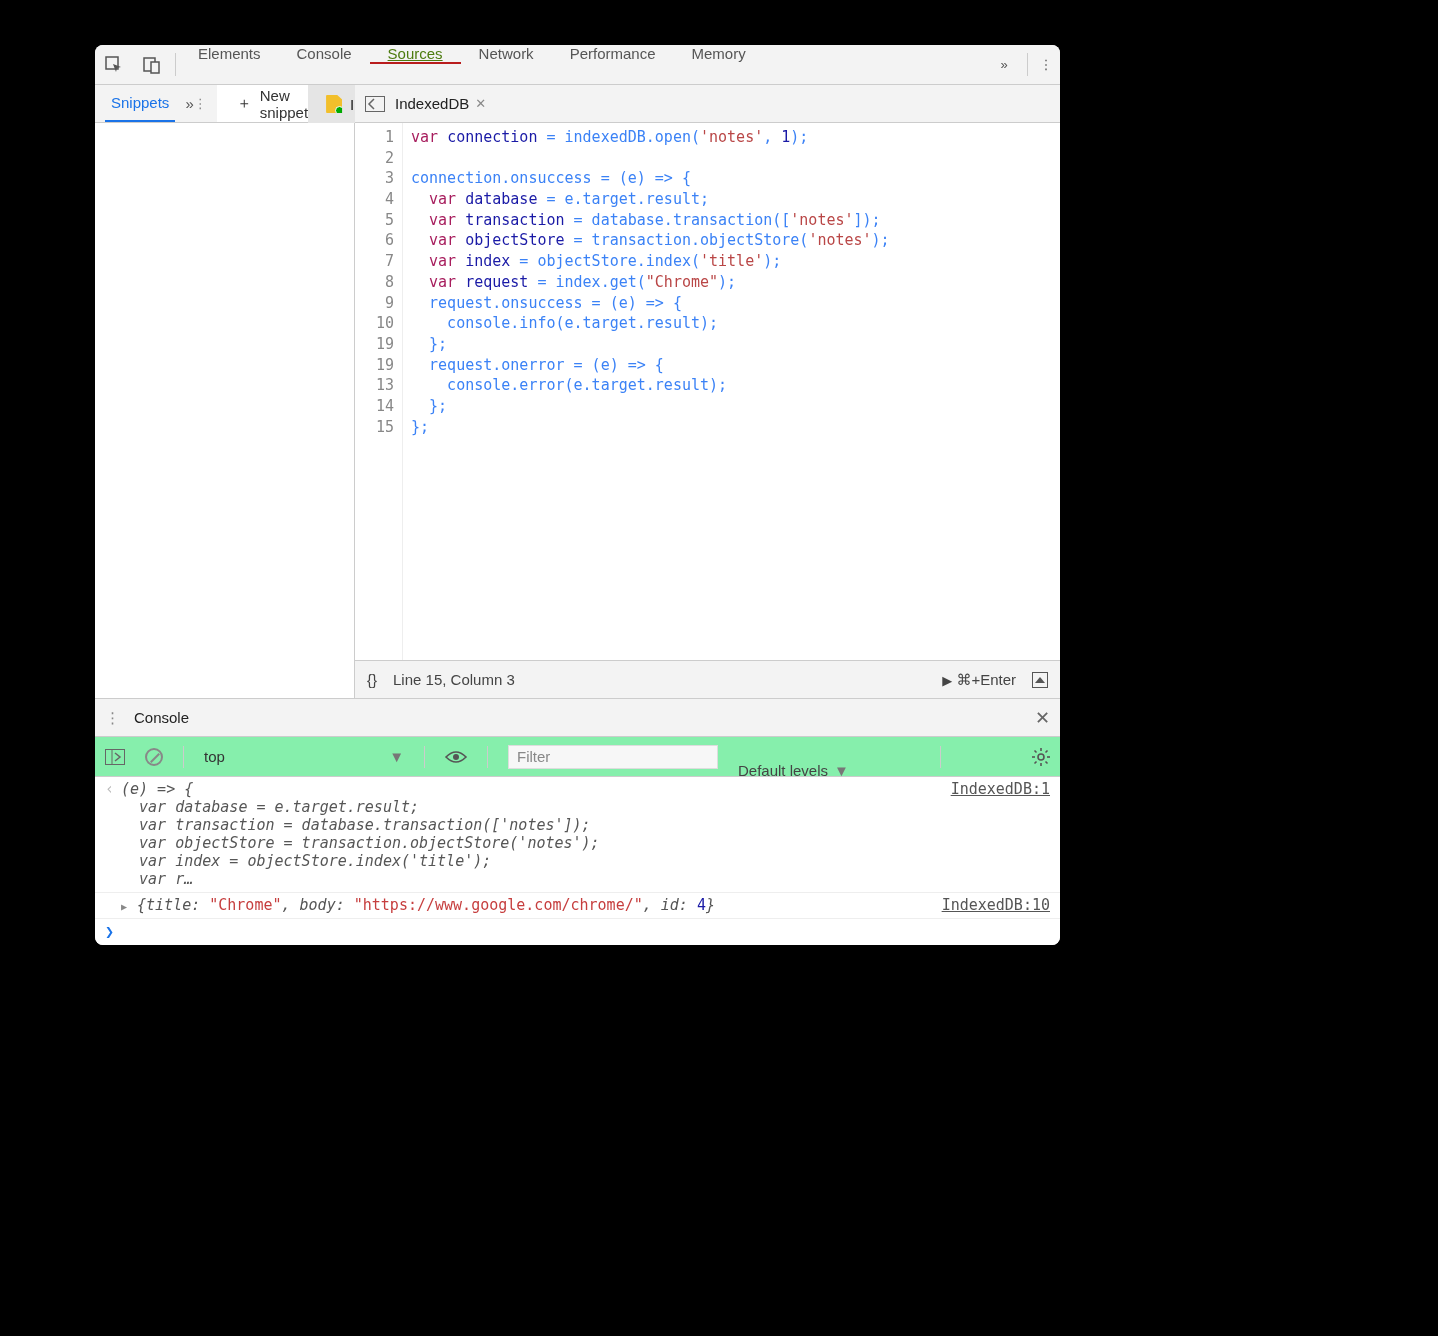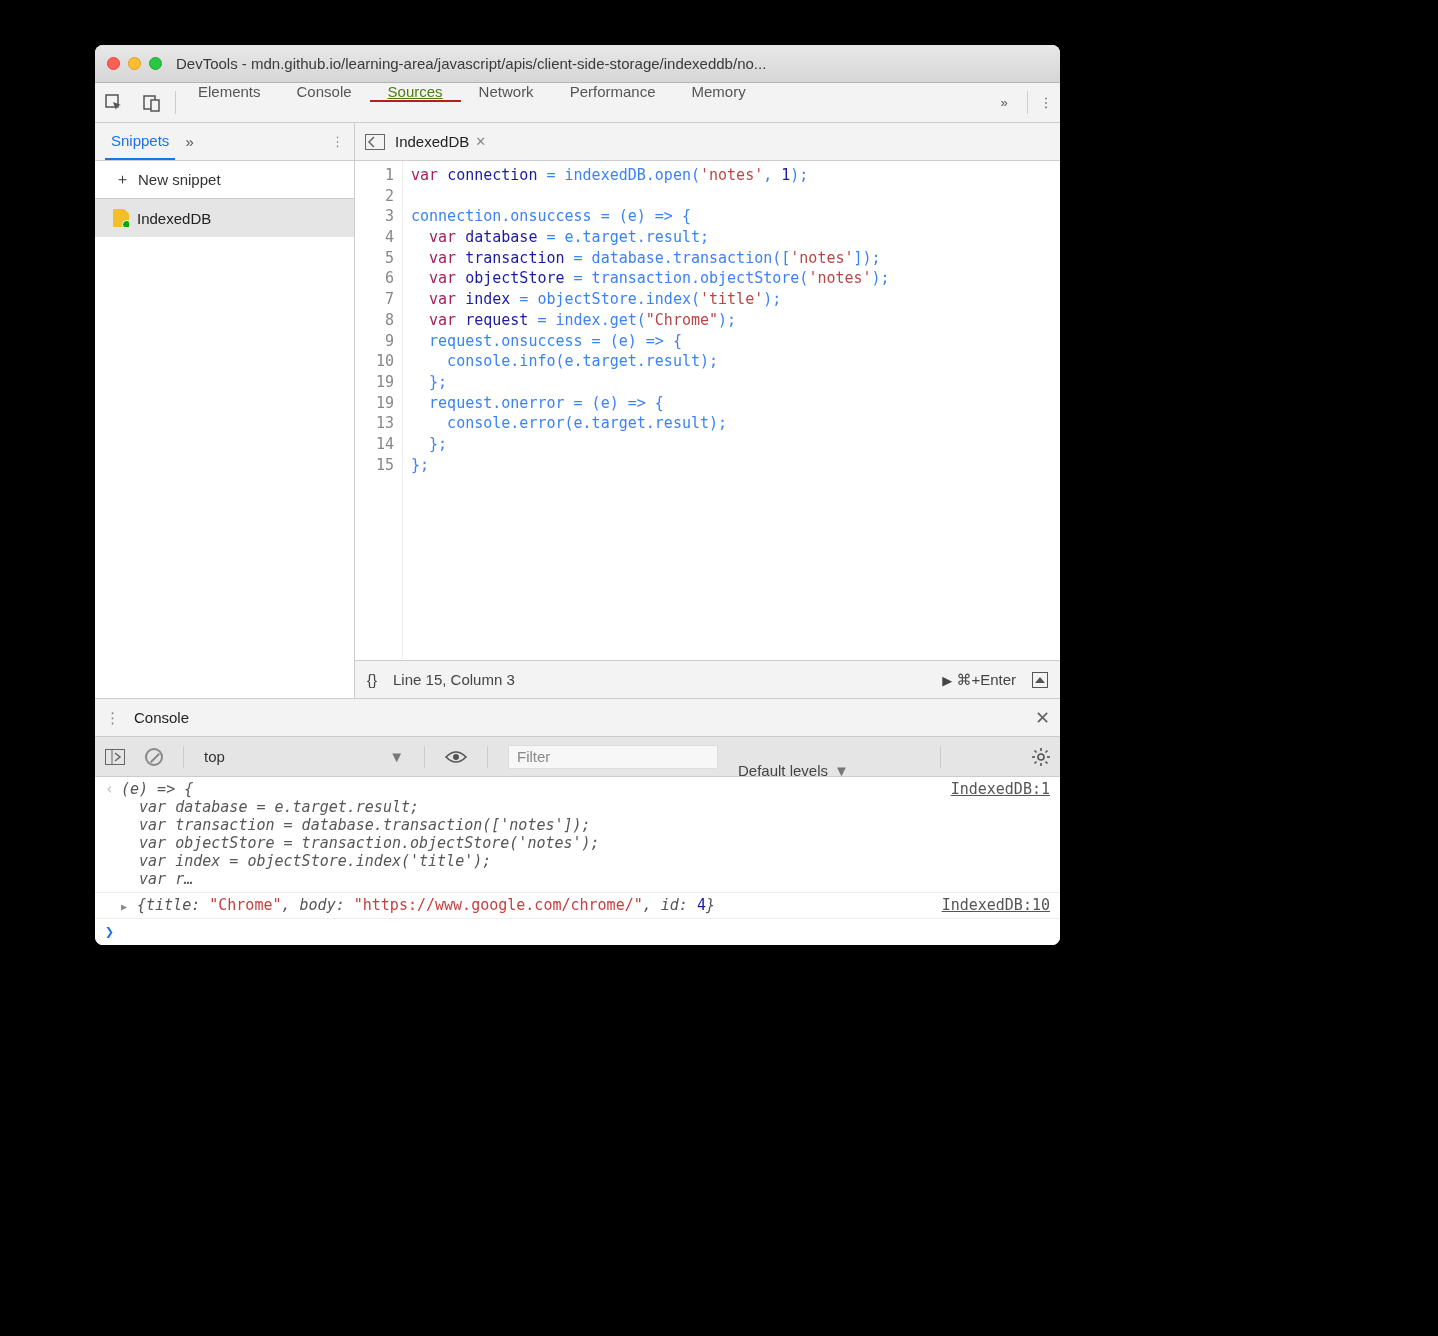--- a/index.html
+++ b/index.html
@@ -69,21 +69,21 @@
 .mainrow {
   display:flex;
   flex:1;
   min-height:0;
   border-bottom:1px solid #ccc;
 }
 .navpanel {
   width: 260px;
   border-right:1px solid #ccc;
   display:flex;
-  flex-direction:column;
+  flex-direction:row;
   background:#fff;
 }
 .navhead {
   height:38px;
   border-bottom:1px solid #ccc;
   display:flex;
   align-items:center;
   background:#f3f3f3;
   padding:0 10px;
 }
@@ -192,21 +192,21 @@
 .drawerhead .dmenu{color:#888; margin-right:14px;}
 .drawerhead .dtab{ color:#222;}
 .drawerhead .dclose{ margin-left:auto; color:#666; font-size:18px;}
 
 .contoolbar {
   height:40px;
   border-bottom:1px solid #ccc;
   display:flex; align-items:center;
   padding:0 10px;
   gap:20px;
-  background:#e5e5e5;
+  background:#86efac;
   justify-content:flex-end;
 }
 .contoolbar .sep{ width:1px; height:22px; background:#ccc;}
 .ctx { display:flex; align-items:center; width:200px; font-size:15px; color:#333;}
 .ctx .dd{ margin-left:auto; color:#777;}
 .eye{ color:#555;}
 .filterbox{
   flex:0 0 210px;
   height:24px;
   background:#f7f7f7;
@@ -244,28 +244,20 @@
   padding:4px 10px;
   color:#1a73e8;
 }
 svg { display:block;}
 </style>
 </head>
 <body>
 
 <div class="window">
 
-  <div class="titlebar">
-    <div class="traffic">
-      <div class="tl red"></div>
-      <div class="tl yellow"></div>
-      <div class="tl green"></div>
-    </div>
-    <div class="title">DevTools - mdn.github.io/learning-area/javascript/apis/client-side-storage/indexeddb/no...</div>
-  </div>
 
   <div class="toolbar">
     <div class="tb-iconbtn">
       <svg width="18" height="18" viewBox="0 0 18 18">
           <rect x="1" y="1" width="12" height="12" fill="none" stroke="#555" stroke-width="1.5"></rect>
           <path d="M8 8 L16 11 L12 12 L11 16 Z" fill="#555"></path>
         </svg>
     </div>
     <div class="tb-iconbtn">
       <svg width="18" height="18" viewBox="0 0 18 18">

